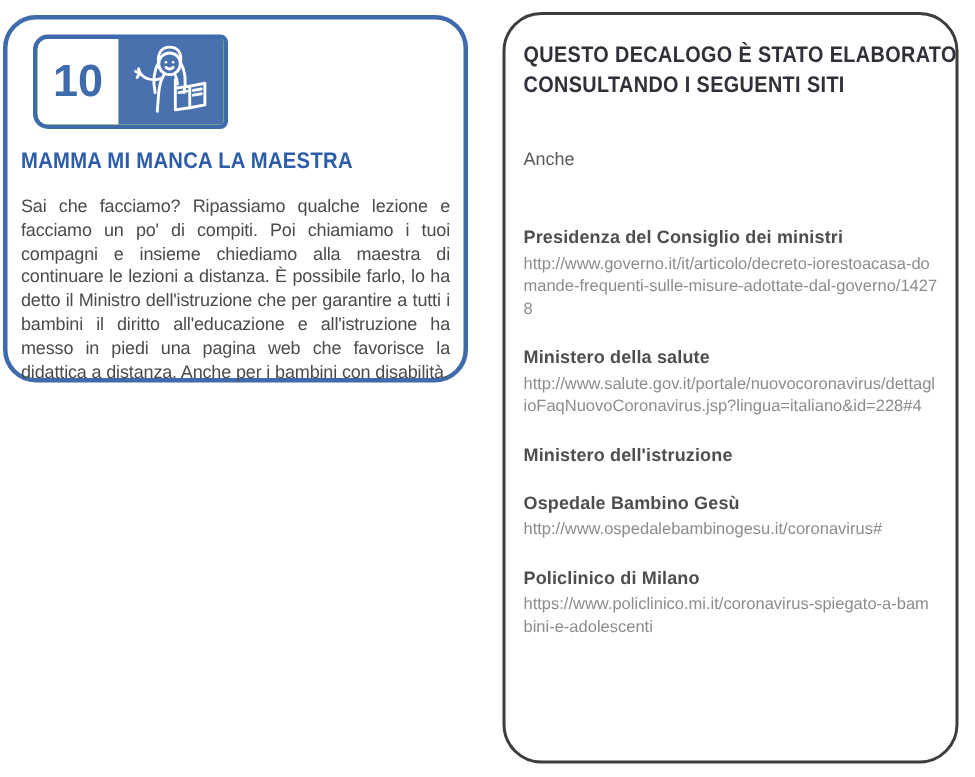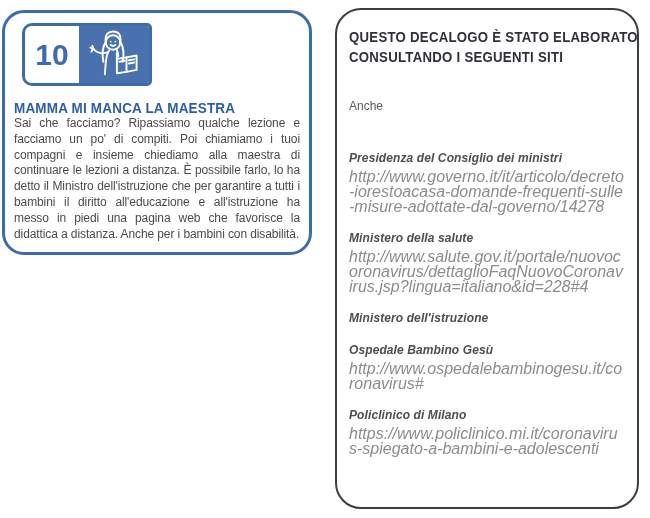--- a/index.html
+++ b/index.html
@@ -38,47 +38,47 @@
   .badge-icon{
     flex:1;background:var(--badge-blue);
     display:flex;align-items:center;justify-content:center;
   }
   .left-title{
     margin-top:13px;color:var(--title-blue);
     font-size:15px;font-weight:bold;letter-spacing:.2px;
     white-space:nowrap;transform:scaleX(.9);transform-origin:left center;
   }
   .left-body{
-    margin-top:0;color:var(--body-text);
+    margin-top:14px;color:var(--body-text);
     font-size:12px;line-height:15.8px;letter-spacing:-.1px;
     text-align:justify;
   }
 
   
   .right-card{
     position:absolute;left:335px;top:8px;width:304px;height:501px;
     background:#fff;border:2px solid var(--dark-border);border-radius:26px;
     padding:17px 12px 0 12px;
   }
   .right-title-line{
     color:var(--dark-title);font-size:15px;font-weight:bold;line-height:20px;
     letter-spacing:.3px;white-space:nowrap;
     transform:scaleX(.88);transform-origin:left center;
   }
   .fonti-label{
     margin-top:32px;color:var(--label-gray);font-size:12px;line-height:14px;
   }
-  .sources{margin-top:37px;font-style:italic;}
+  .sources{margin-top:37px;}
   .source{margin-bottom:16px;}
   .source-name{
     color:var(--name-gray);font-size:12px;font-weight:bold;
     line-height:16px;margin-bottom:3px;letter-spacing:.1px;
   }
   .source-url{
-    color:var(--url-gray);font-size:16px;line-height:15px;
+    color:var(--url-gray);font-size:11px;line-height:15px;
     word-break:break-all;
   }
 </style>
 </head>
 <body>
 
 <div class="left-card">
 
   <div class="badge">
     <div class="badge-num">10</div>

